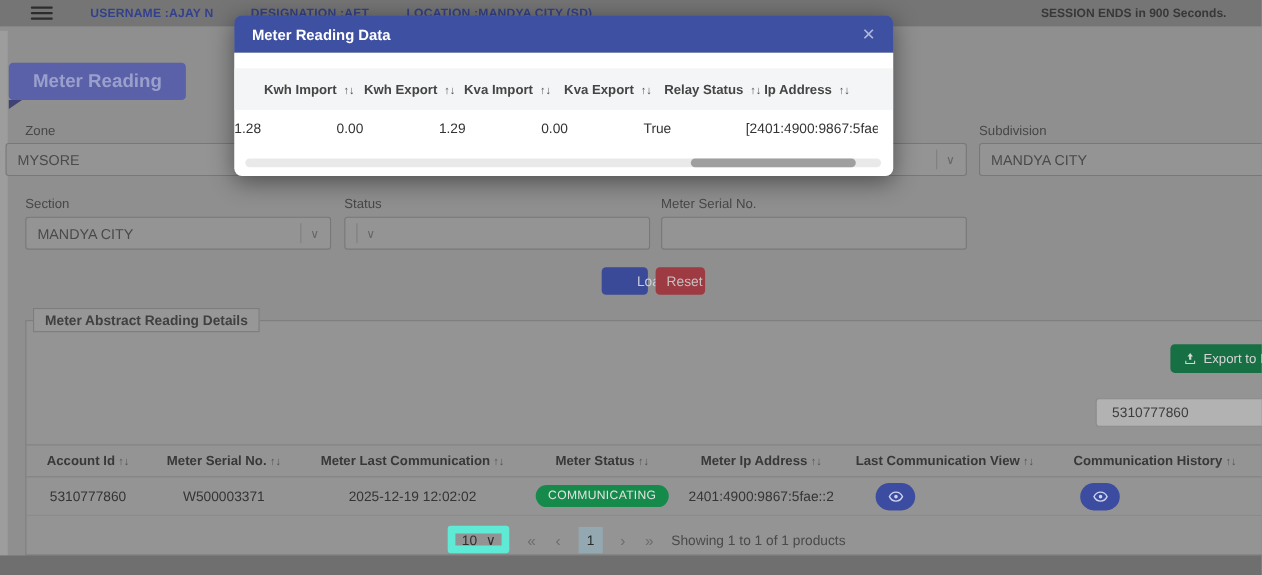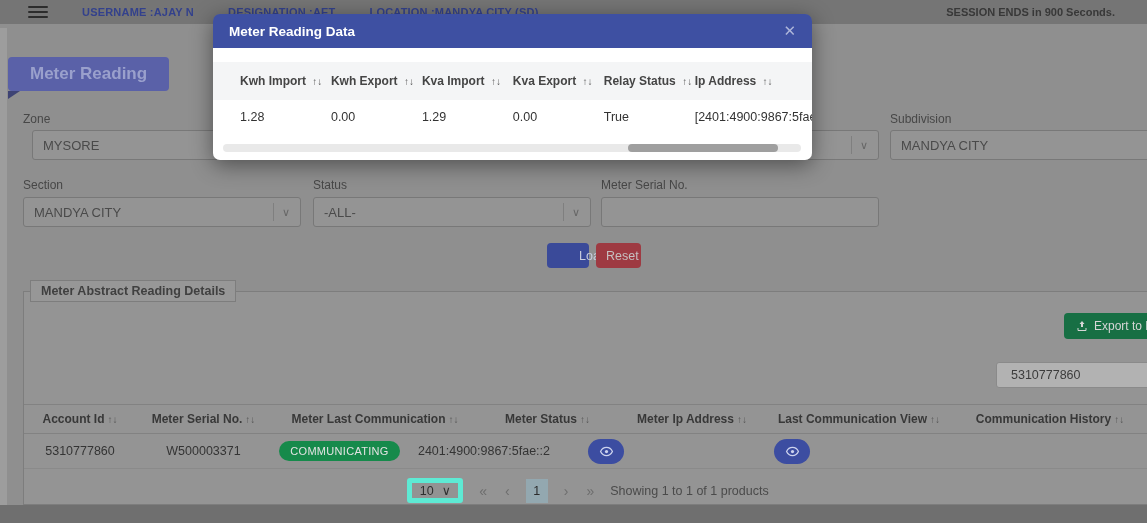--- a/index.html
+++ b/index.html
@@ -89,21 +89,21 @@
   .c5{width:152px;} .c6{width:182px;} .c7{width:200px;}
   .badge { display:inline-block; background:#168a4b; color:#e3e3e3; font-size:11px;
            font-weight:normal; padding:4px 11px; border-radius:12px; letter-spacing:.3px; }
   .eye-btn { display:inline-flex; align-items:center; justify-content:center;
              width:36px; height:25px; border-radius:13px; border:none;
              background:#3c4da1; cursor:pointer; }
 
   .pager { position:absolute; left:0; top:183px; width:1128px; height:31px;
            display:flex; align-items:center; justify-content:center; gap:14px;
            font-size:12.5px; color:#4a4a4a; }
-  .psize { width:56px; height:25px; border:5px solid #5eead4; border-radius:3px;
+  .psize { width:56px; height:25px; border:7px solid #5eead4; border-radius:3px;
            display:flex; align-items:center; justify-content:center; gap:8px;
            color:#2f2f2f; cursor:pointer; background:#939393; }
   .pnav { color:#515151; font-size:14px; cursor:pointer; padding:0 2px; }
   .pnav.dis { color:#6d6d6d; }
   .pcur { width:22px; height:24px; background:#93a8b0; color:#2c2c2c;
           display:flex; align-items:center; justify-content:center; cursor:pointer; }
 
   .footer { position:absolute; left:0; top:505px; width:1147px; height:18px; background:#6f6f6f; }
 
   
@@ -112,21 +112,21 @@
   .modal-head { height:34px; background:#3e50a2; border-radius:7px 7px 0 0;
                 display:flex; align-items:center; padding:0 16px; }
   .modal-title { color:#ffffff; font-size:13.5px; font-weight:bold; }
   .modal-close { margin-left:auto; color:#aeb6da; font-size:15px; cursor:pointer; }
   .modal-body { height:112px; background:#ffffff; border-radius:0 0 7px 7px;
                 position:relative; overflow:hidden; }
   .mhead { position:absolute; left:0; top:14px; width:599px; height:38px;
            background:#f4f5f6; display:flex; align-items:center; padding-left:27px; }
   .mhead .mh { font-size:12px; font-weight:bold; color:#454545; white-space:nowrap; cursor:pointer; }
   .mrow { position:absolute; left:0; top:52px; width:599px; height:34px;
-          display:flex; align-items:center; padding-left:27px; }
+          display:flex; align-items:center; }
   .mrow .md { font-size:12.5px; color:#333; white-space:nowrap; }
   .mc { width:93px; }
   .mc-last { width:120px; overflow:hidden; }
   .mscroll { position:absolute; left:10px; bottom:8px; width:578px; height:8px;
              background:#e9e9e9; border-radius:4px; }
   .mthumb { position:absolute; left:70%; top:0; width:26%; height:8px;
             background:#9f9f9f; border-radius:4px; cursor:grab; }
 </style>
 </head>
 <body>
@@ -143,21 +143,21 @@
   <span class="session">SESSION ENDS in 900 Seconds.</span>
 </header>
 
 <div class="left-strip"></div>
 
 <div class="chip">
   <span>Meter Reading</span>
 </div>
 
 <span class="flabel" style="left:23px; top:112px;">Zone</span>
-<div class="fctrl" style="left:32px; top:130px; width:278px;gap:28px;">
+<div class="fctrl" style="left:5px; top:130px; width:278px;gap:28px;">
   <span class="val">MYSORE</span>
   <span class="sep"></span>
   <span class="chev">∨</span>
 </div>
 <div class="fctrl" style="left:313px; top:130px; width:278px;">
   <span class="val"></span>
   <span class="sep"></span>
   <span class="chev">∨</span>
 </div>
 <div class="fctrl" style="left:601px; top:130px; width:278px;">
@@ -171,21 +171,20 @@
 </div>
 
 <span class="flabel" style="left:23px; top:178px;">Section</span>
 <div class="fctrl" style="left:23px; top:197px; width:278px;">
   <span class="val">MANDYA CITY</span>
   <span class="sep"></span>
   <span class="chev">∨</span>
 </div>
 <span class="flabel" style="left:313px; top:178px;">Status</span>
 <div class="fctrl" style="left:313px; top:197px; width:278px;">
-  <span class="val">-ALL-</span>
   <span class="sep"></span>
   <span class="chev">∨</span>
 </div>
 <span class="flabel" style="left:601px; top:178px;">Meter Serial No.</span>
 <div class="fctrl finput" style="left:601px; top:197px; width:278px;">
   <span class="val"></span>
 </div>
 
 <button class="btn btn-load">Load</button>
 <button class="btn btn-reset">Reset</button>
@@ -218,20 +217,21 @@
     <span class="th c3"><span>Meter Last Communication</span><span class="sort">↑↓</span></span>
     <span class="th c4"><span>Meter Status</span><span class="sort">↑↓</span></span>
     <span class="th c5"><span>Meter Ip Address</span><span class="sort">↑↓</span></span>
     <span class="th c6"><span>Last Communication View</span><span class="sort">↑↓</span></span>
     <span class="th c7"><span>Communication History</span><span class="sort">↑↓</span></span>
   </div>
 
   <div class="trow">
     <span class="td c1">5310777860</span>
     <span class="td c2">W500003371</span>
+    <span class="td c3">2025-12-19 12:02:02</span>
     <span class="td c4">
       <span class="badge">COMMUNICATING</span>
     </span>
     <span class="td c5">2401:4900:9867:5fae::2</span>
     <span class="td c6" style="padding-right:90px;">
       <button class="eye-btn">
         <svg width="15" height="15" viewBox="0 0 24 24">
           <path d="M12 5.5 C5.5 5.5 2.5 12 2.5 12 S5.5 18.5 12 18.5 21.5 12 21.5 12 18.5 5.5 12 5.5 Z" fill="none" stroke="#cdd3ee" stroke-width="2"></path>
           <circle cx="12" cy="12" r="2.6" fill="#cdd3ee"></circle>
         </svg>

